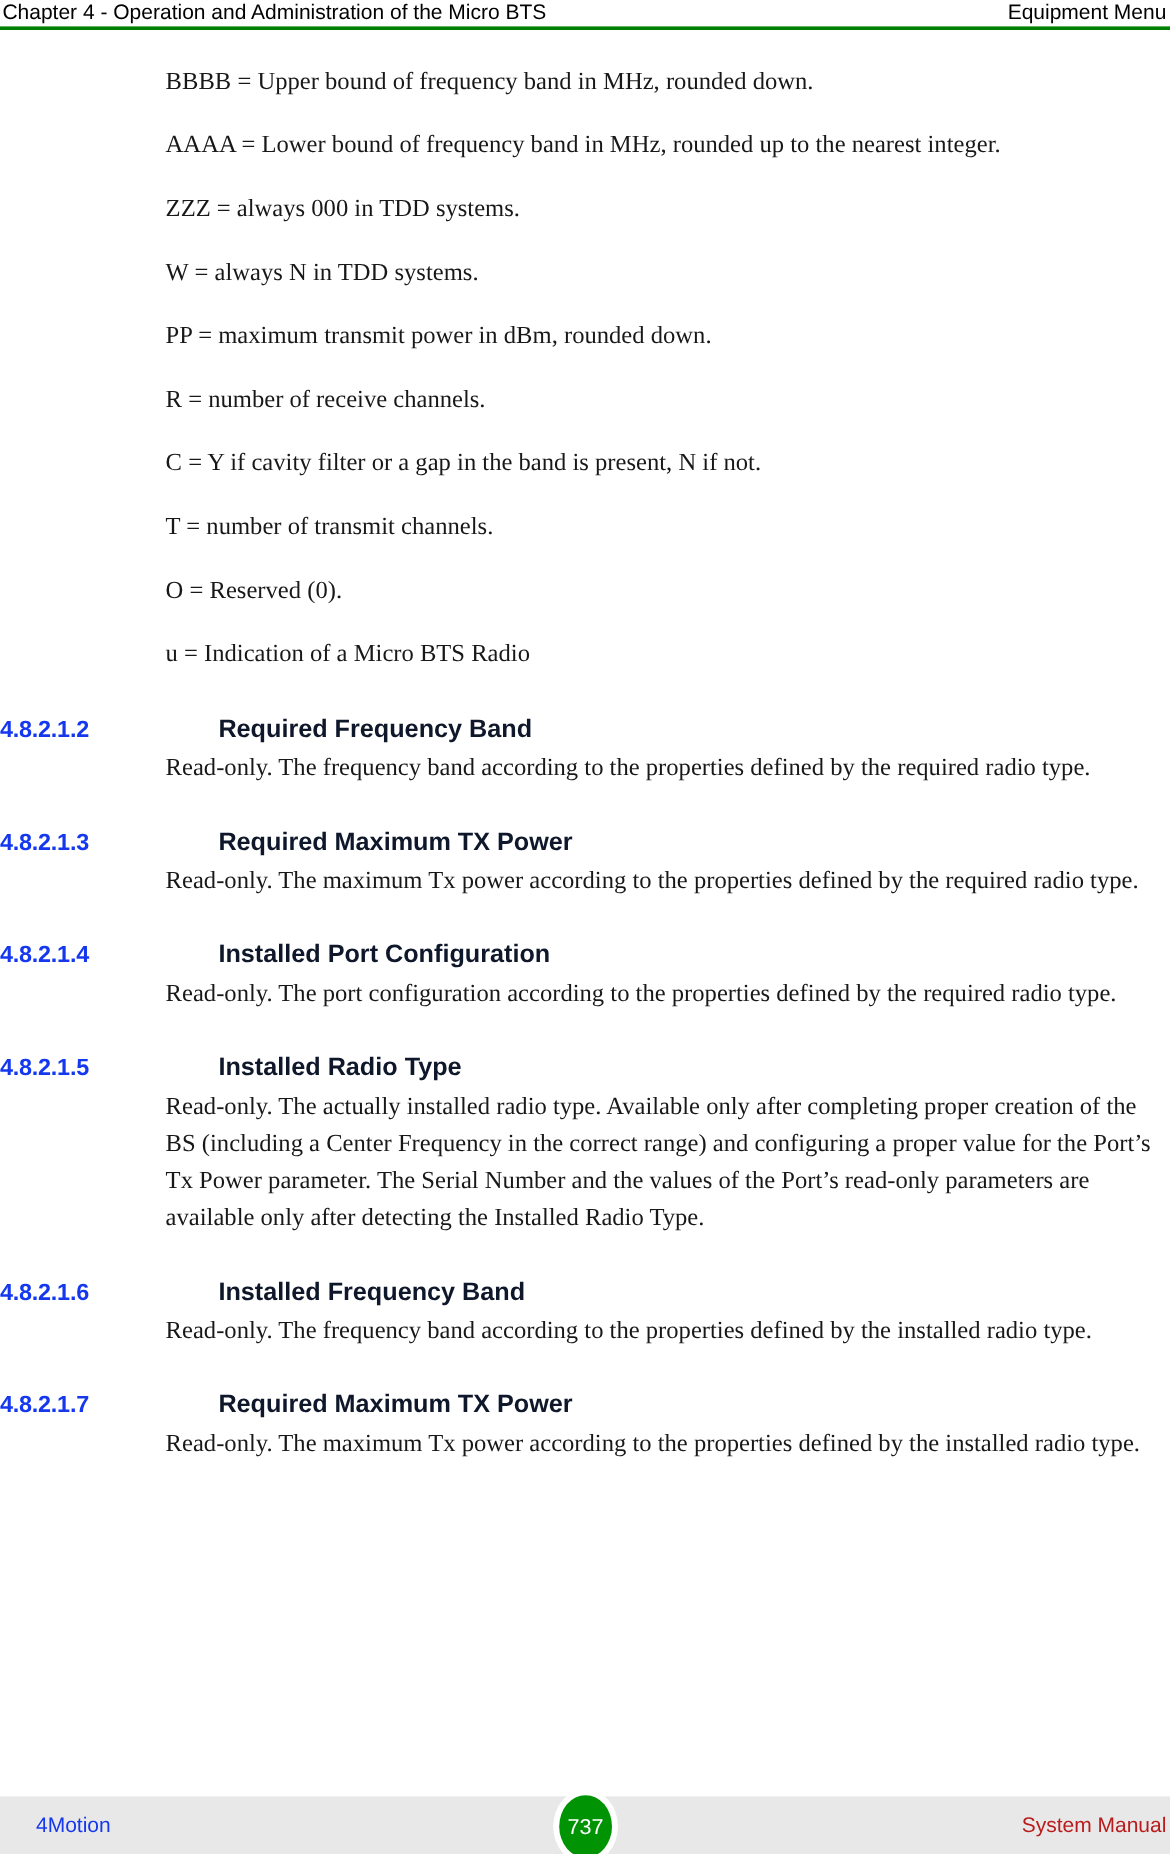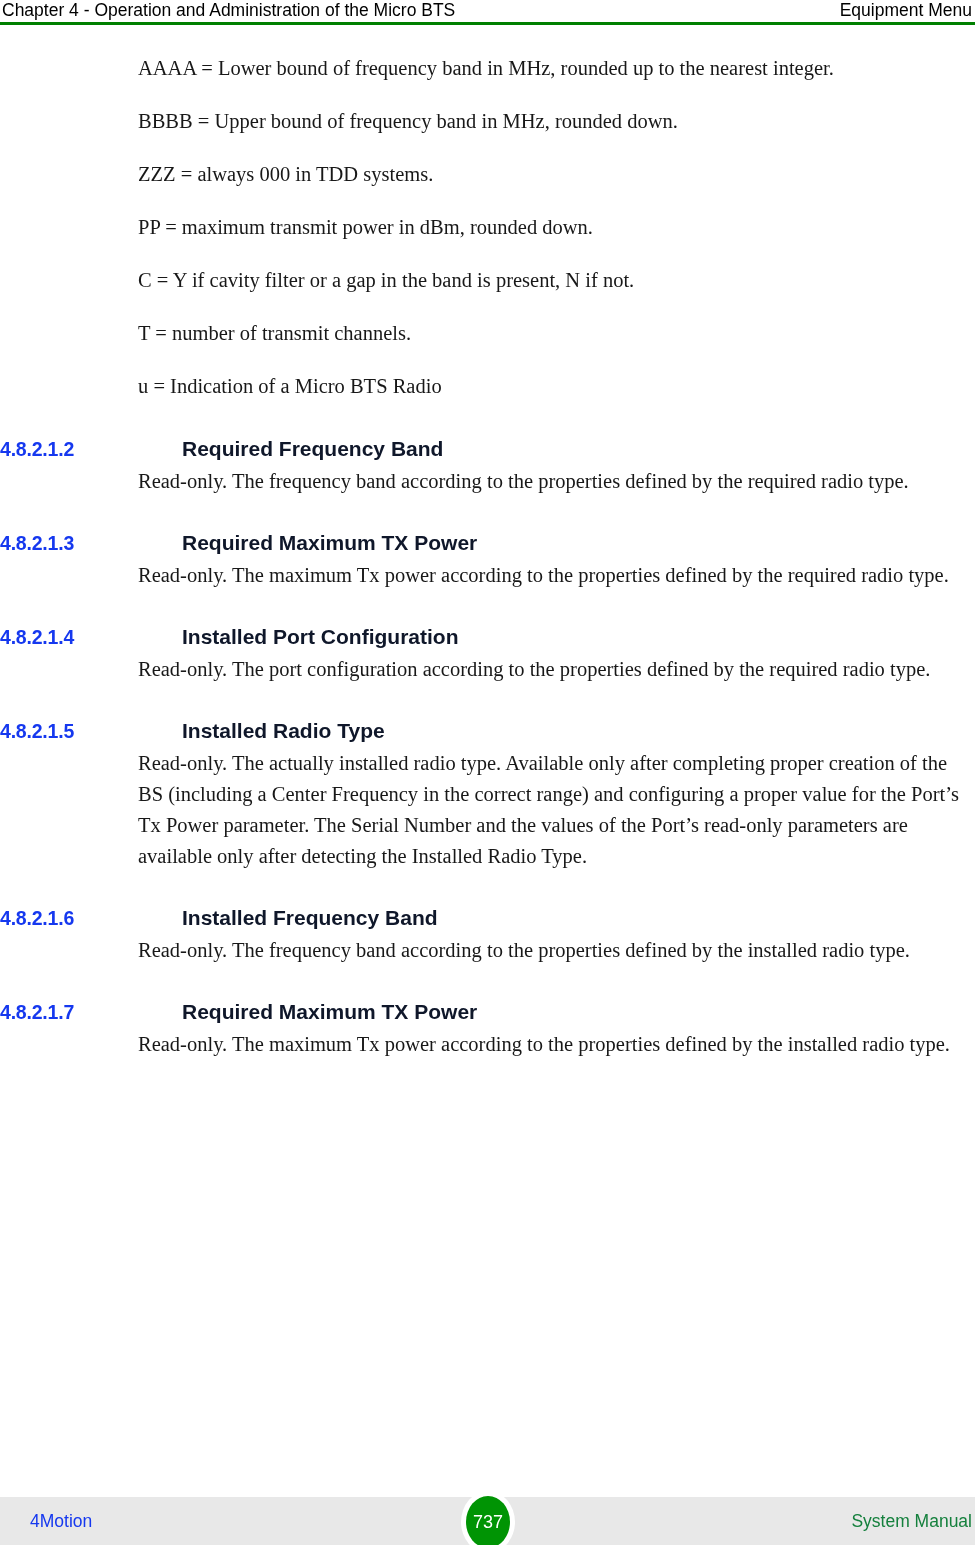--- a/index.html
+++ b/index.html
@@ -120,21 +120,21 @@
     white-space: nowrap;
     margin-left: 28px;
   }
   .footer-right {
     position: absolute;
     right: 3px;
     top: 13px;
     font-family: "Liberation Sans", "DejaVu Sans", sans-serif;
     font-size: 17.5px;
     line-height: 22px;
-    color: #15803d;
+    color: #b91c1c;
     white-space: nowrap;
   }
   .page-badge-ring {
     position: absolute;
     left: 461px;
     top: -6px;
     width: 54px;
     height: 62px;
     background: #ffffff;
     border-radius: 50%;
@@ -159,26 +159,29 @@
 <body>
 
 <div class="page-header">
   <span>Chapter 4 - Operation and Administration of the Micro BTS</span>
   <span>Equipment Menu</span>
 </div>
 <div class="header-rule"></div>
 
 <div class="content">
 
+  <p class="para">BBBB = Upper bound of frequency band in MHz, rounded down.</p>
   <p class="para">AAAA = Lower bound of frequency band in MHz, rounded up to the nearest integer.</p>
-  <p class="para">BBBB = Upper bound of frequency band in MHz, rounded down.</p>
   <p class="para">ZZZ = always 000 in TDD systems.</p>
+  <p class="para">W = always N in TDD systems.</p>
   <p class="para">PP = maximum transmit power in dBm, rounded down.</p>
+  <p class="para">R = number of receive channels.</p>
   <p class="para">C = Y if cavity filter or a gap in the band is present, N if not.</p>
   <p class="para">T = number of transmit channels.</p>
+  <p class="para">O = Reserved (0).</p>
   <p class="para">u = Indication of a Micro BTS Radio</p>
 
   <div class="section">
     <div class="section-head">
       <span class="sec-num">4.8.2.1.2</span>
       <span class="sec-title">Required Frequency Band</span>
     </div>
     <p class="sec-body">Read-only. The frequency band according to the properties defined by the required radio type.</p>
   </div>
 

